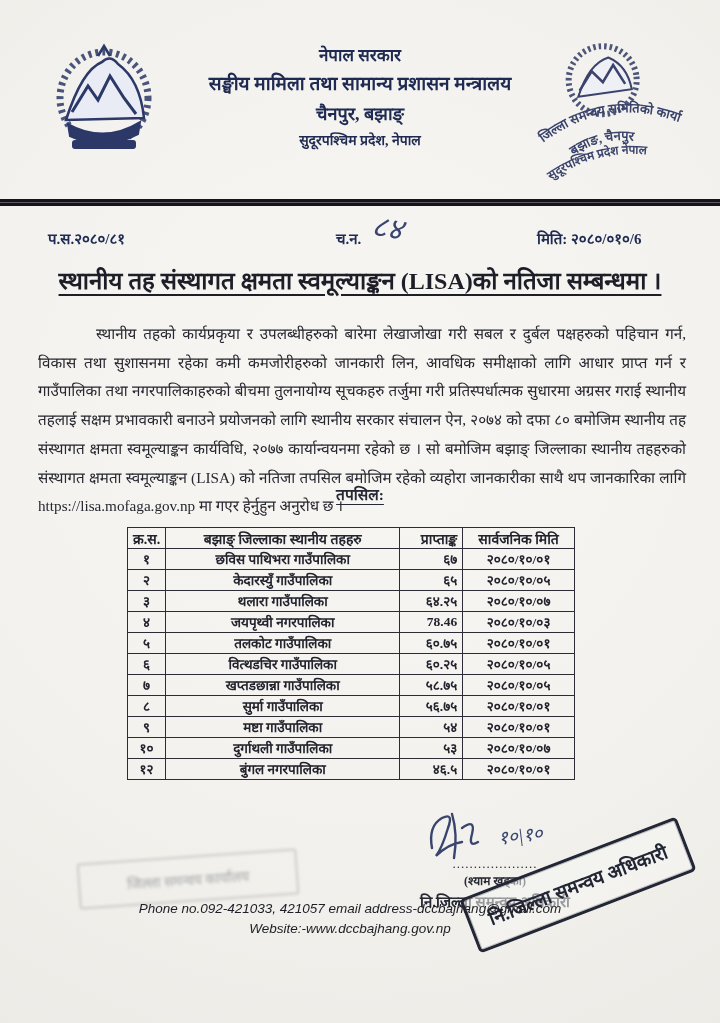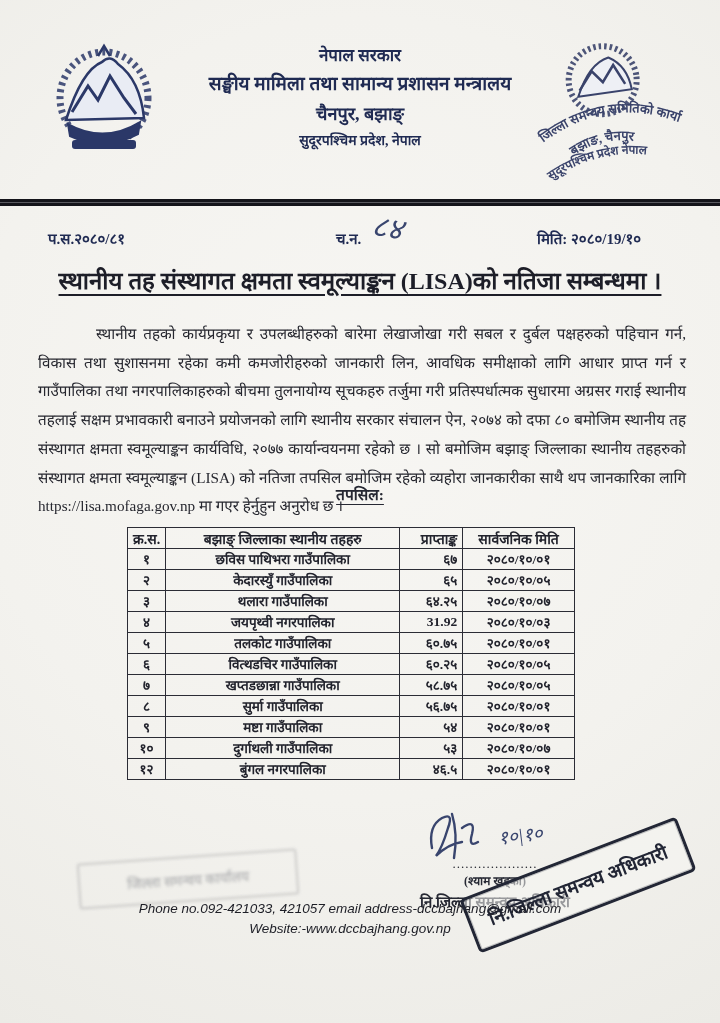--- a/index.html
+++ b/index.html
@@ -162,21 +162,21 @@
       <textPath href="#arcBot">सुदूरपश्चिम प्रदेश नेपाल</textPath>
     </text>
   </svg>
 
   <div class="rule"></div>
 
   <div class="ref-row">
     <span class="ref-ps navy">प.स.२०८०/८१</span>
     <span class="ref-cn navy">च.न.</span>
     <span class="ref-cn-num">८४</span>
-    <span class="ref-date navy">मिति: २०८०/19/१०</span>
+    <span class="ref-date navy">मिति: २०८०/०१०/6</span>
   </div>
 
   <div class="subject">स्थानीय तह संस्थागत क्षमता स्वमूल्याङ्कन (LISA)को नतिजा सम्बन्धमा ।</div>
 
   <div class="body-para">स्थानीय तहको कार्यप्रकृया र उपलब्धीहरुको बारेमा लेखाजोखा गरी सबल र दुर्बल पक्षहरुको पहिचान गर्न, विकास तथा सुशासनमा रहेका कमी कमजोरीहरुको जानकारी लिन, आवधिक समीक्षाको लागि आधार प्राप्त गर्न र गाउँपालिका तथा नगरपालिकाहरुको बीचमा तुलनायोग्य सूचकहरु तर्जुमा गरी प्रतिस्पर्धात्मक सुधारमा अग्रसर गराई स्थानीय तहलाई सक्षम प्रभावकारी बनाउने प्रयोजनको लागि स्थानीय सरकार संचालन ऐन, २०७४ को दफा ८० बमोजिम स्थानीय तह संस्थागत क्षमता स्वमूल्याङ्कन कार्यविधि, २०७७ कार्यान्वयनमा रहेको छ । सो बमोजिम बझाङ् जिल्लाका स्थानीय तहहरुको संस्थागत क्षमता स्वमूल्याङ्कन (LISA) को नतिजा तपसिल बमोजिम रहेको व्यहोरा जानकारीका साथै थप जानकारिका लागि https://lisa.mofaga.gov.np मा गएर हेर्नुहुन अनुरोध छ ।</div>
   <div class="tapasil">तपसिल:</div>
 
   <table class="result-table">
     <thead>
       <tr>
@@ -201,21 +201,21 @@
         </tr>
       <tr>
           <td class="col-sn">३</td>
           <td class="col-name">थलारा गाउँपालिका</td>
           <td class="col-score">६४.२५</td>
           <td class="col-date">२०८०/१०/०७</td>
         </tr>
       <tr>
           <td class="col-sn">४</td>
           <td class="col-name">जयपृथ्वी नगरपालिका</td>
-          <td class="col-score">31.92</td>
+          <td class="col-score">78.46</td>
           <td class="col-date">२०८०/१०/०३</td>
         </tr>
       <tr>
           <td class="col-sn">५</td>
           <td class="col-name">तलकोट गाउँपालिका</td>
           <td class="col-score">६०.७५</td>
           <td class="col-date">२०८०/१०/०१</td>
         </tr>
       <tr>
           <td class="col-sn">६</td>

